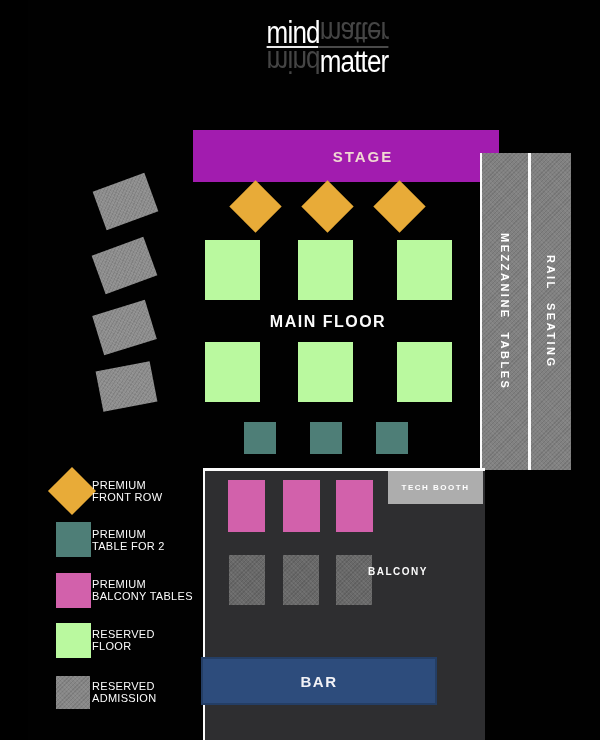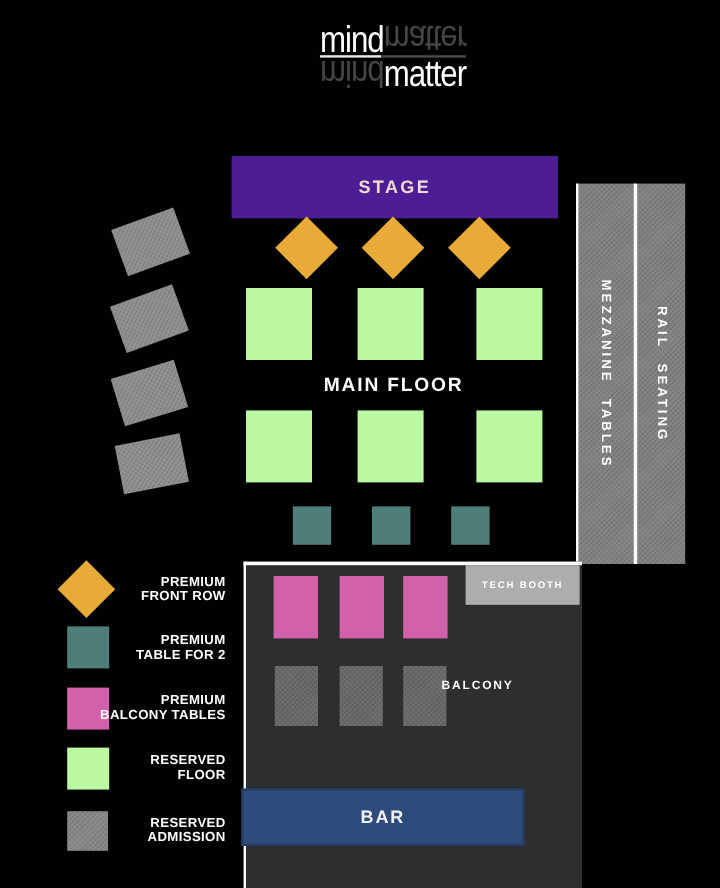--- a/index.html
+++ b/index.html
@@ -56,22 +56,22 @@
     display:flex;align-items:center;justify-content:center;
     box-shadow:inset 0 0 0 2px rgba(0,0,0,0.18);
     color:#f2f2f6;font-size:15px;font-weight:700;letter-spacing:1.5px;}
   
   .swatch{position:absolute;}
   .sw-diamond{width:34px;height:34px;transform:rotate(45deg);left:27px;top:474px;}
   .sw-2{width:35px;height:35px;left:28px;top:522px;}
   .sw-3{width:35px;height:35px;left:28px;top:573px;}
   .sw-4{width:35px;height:35px;left:28px;top:623px;}
   .sw-5{width:34px;height:33px;left:28px;top:676px;}
-  .legend-label{position:absolute;left:50px;width:110px;text-align:right;
-    color:#fcfcfc;font-size:11px;line-height:12px;font-weight:700;letter-spacing:0.3px;}
+  .legend-label{position:absolute;left:64px;width:110px;text-align:left;
+    color:#fcfcfc;font-size:11px;line-height:12px;font-weight:400;letter-spacing:0.3px;}
   .ll-1{top:479px;} .ll-2{top:528px;} .ll-3{top:578px;} .ll-4{top:628px;} .ll-5{top:680px;}
 </style>
 </head>
 <body>
 
 <div class="canvas">
 
   <header class="logo">
     <div class="logo-inner">
       <div class="logo-row">
@@ -80,21 +80,21 @@
       </div>
       <div class="logo-row">
         <span class="r">mind</span>
           <span class="w">matter</span>
       </div>
       <div class="logo-divider"></div>
     </div>
   </header>
 
 
-  <div class="stage" style="background-color: #4c1d95;">
+  <div class="stage" style="background-color: #a21caf; padding-left: 34px;">
     <span>STAGE</span>
   </div>
 
   <div class="seat diamond" style="left: 209px; top: 188px; background-color: rgb(232, 171, 56);"></div>
   <div class="seat diamond" style="left: 281px; top: 188px; background-color: rgb(232, 171, 56);"></div>
   <div class="seat diamond" style="left: 353px; top: 188px; background-color: rgb(232, 171, 56);"></div>
 
   <div class="seat green" style="left: 177px; top: 240px; background-color: rgb(186, 249, 159);"></div>
   <div class="seat green" style="left: 270px; top: 240px; background-color: rgb(186, 249, 159);"></div>
   <div class="seat green" style="left: 369px; top: 240px; background-color: rgb(186, 249, 159);"></div>

